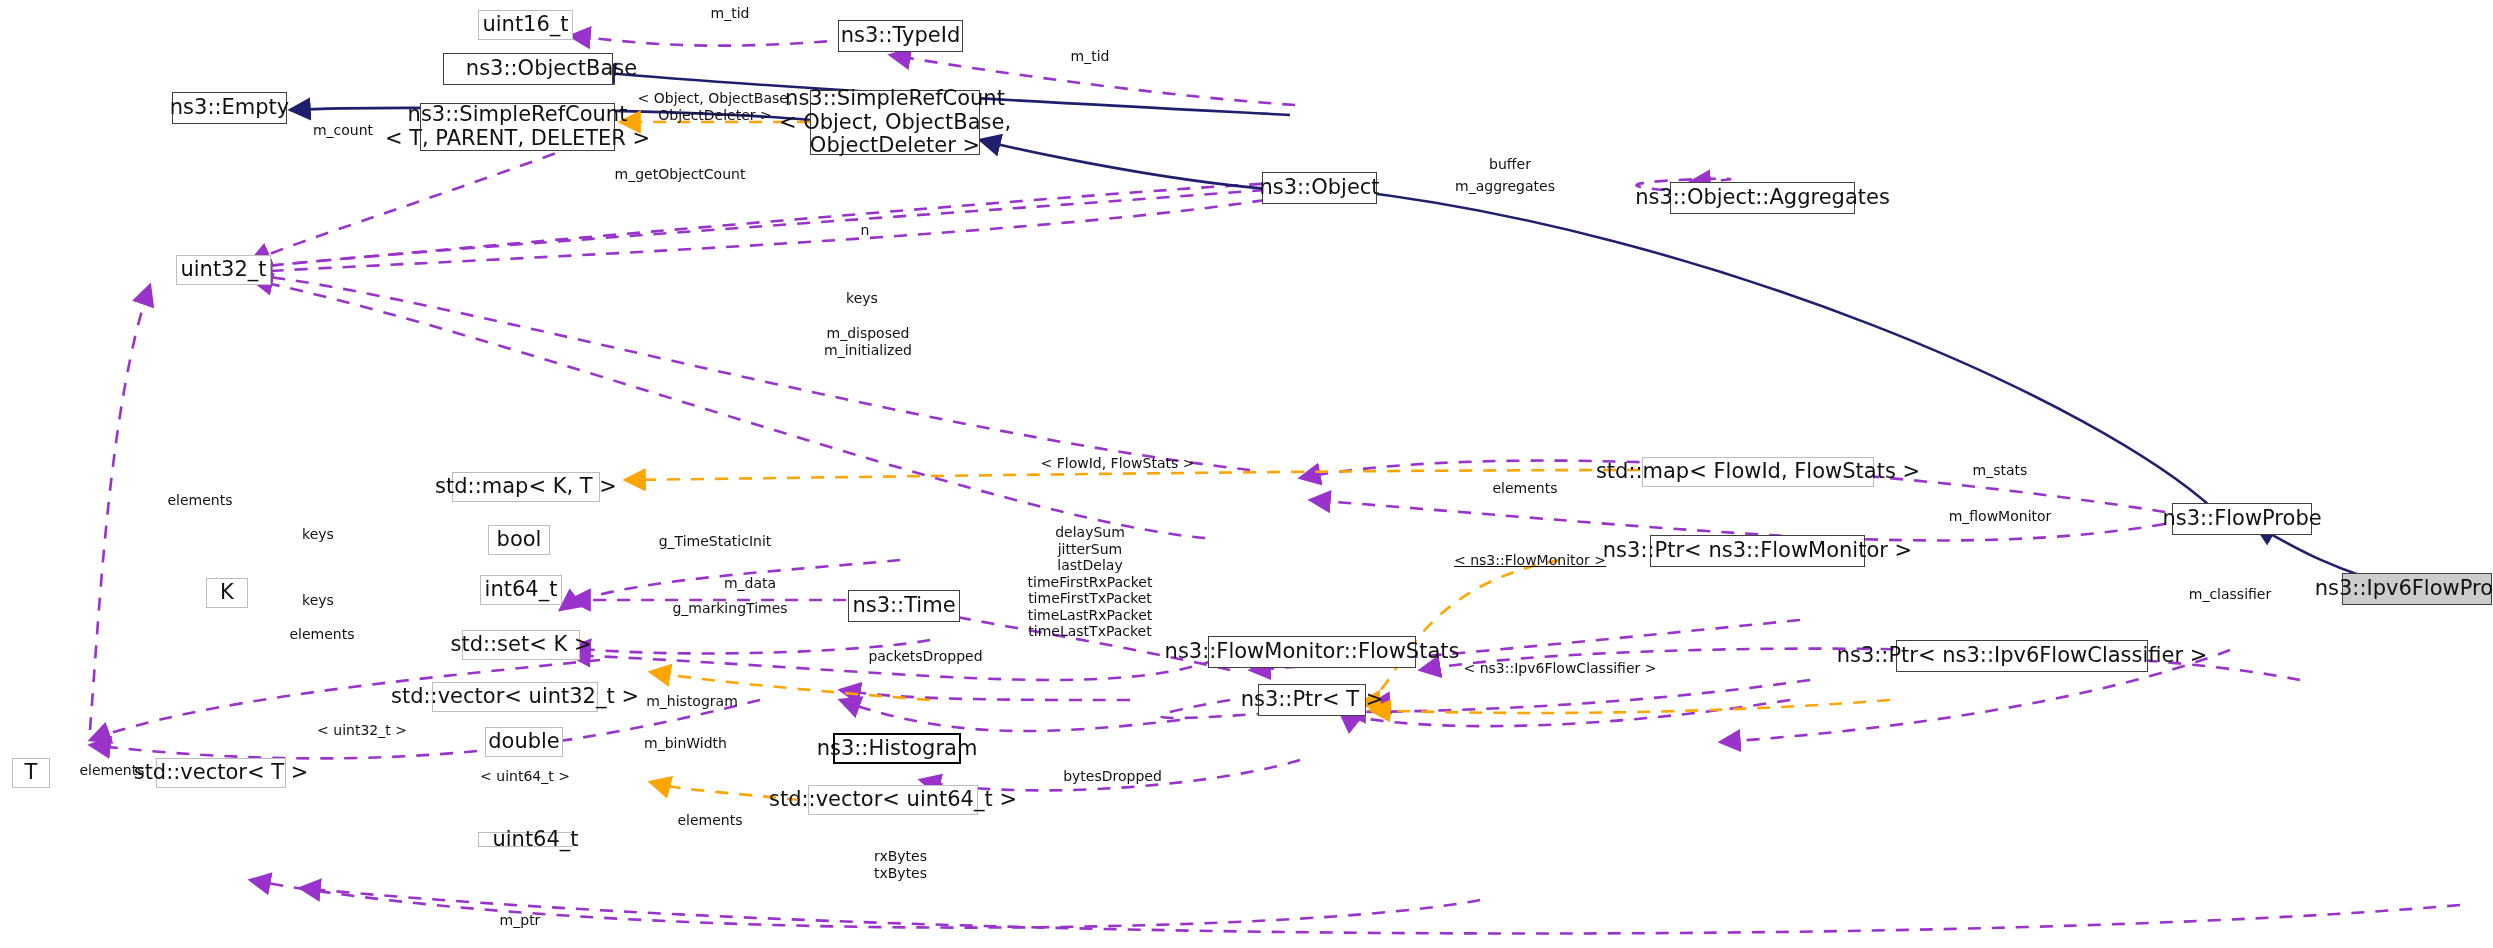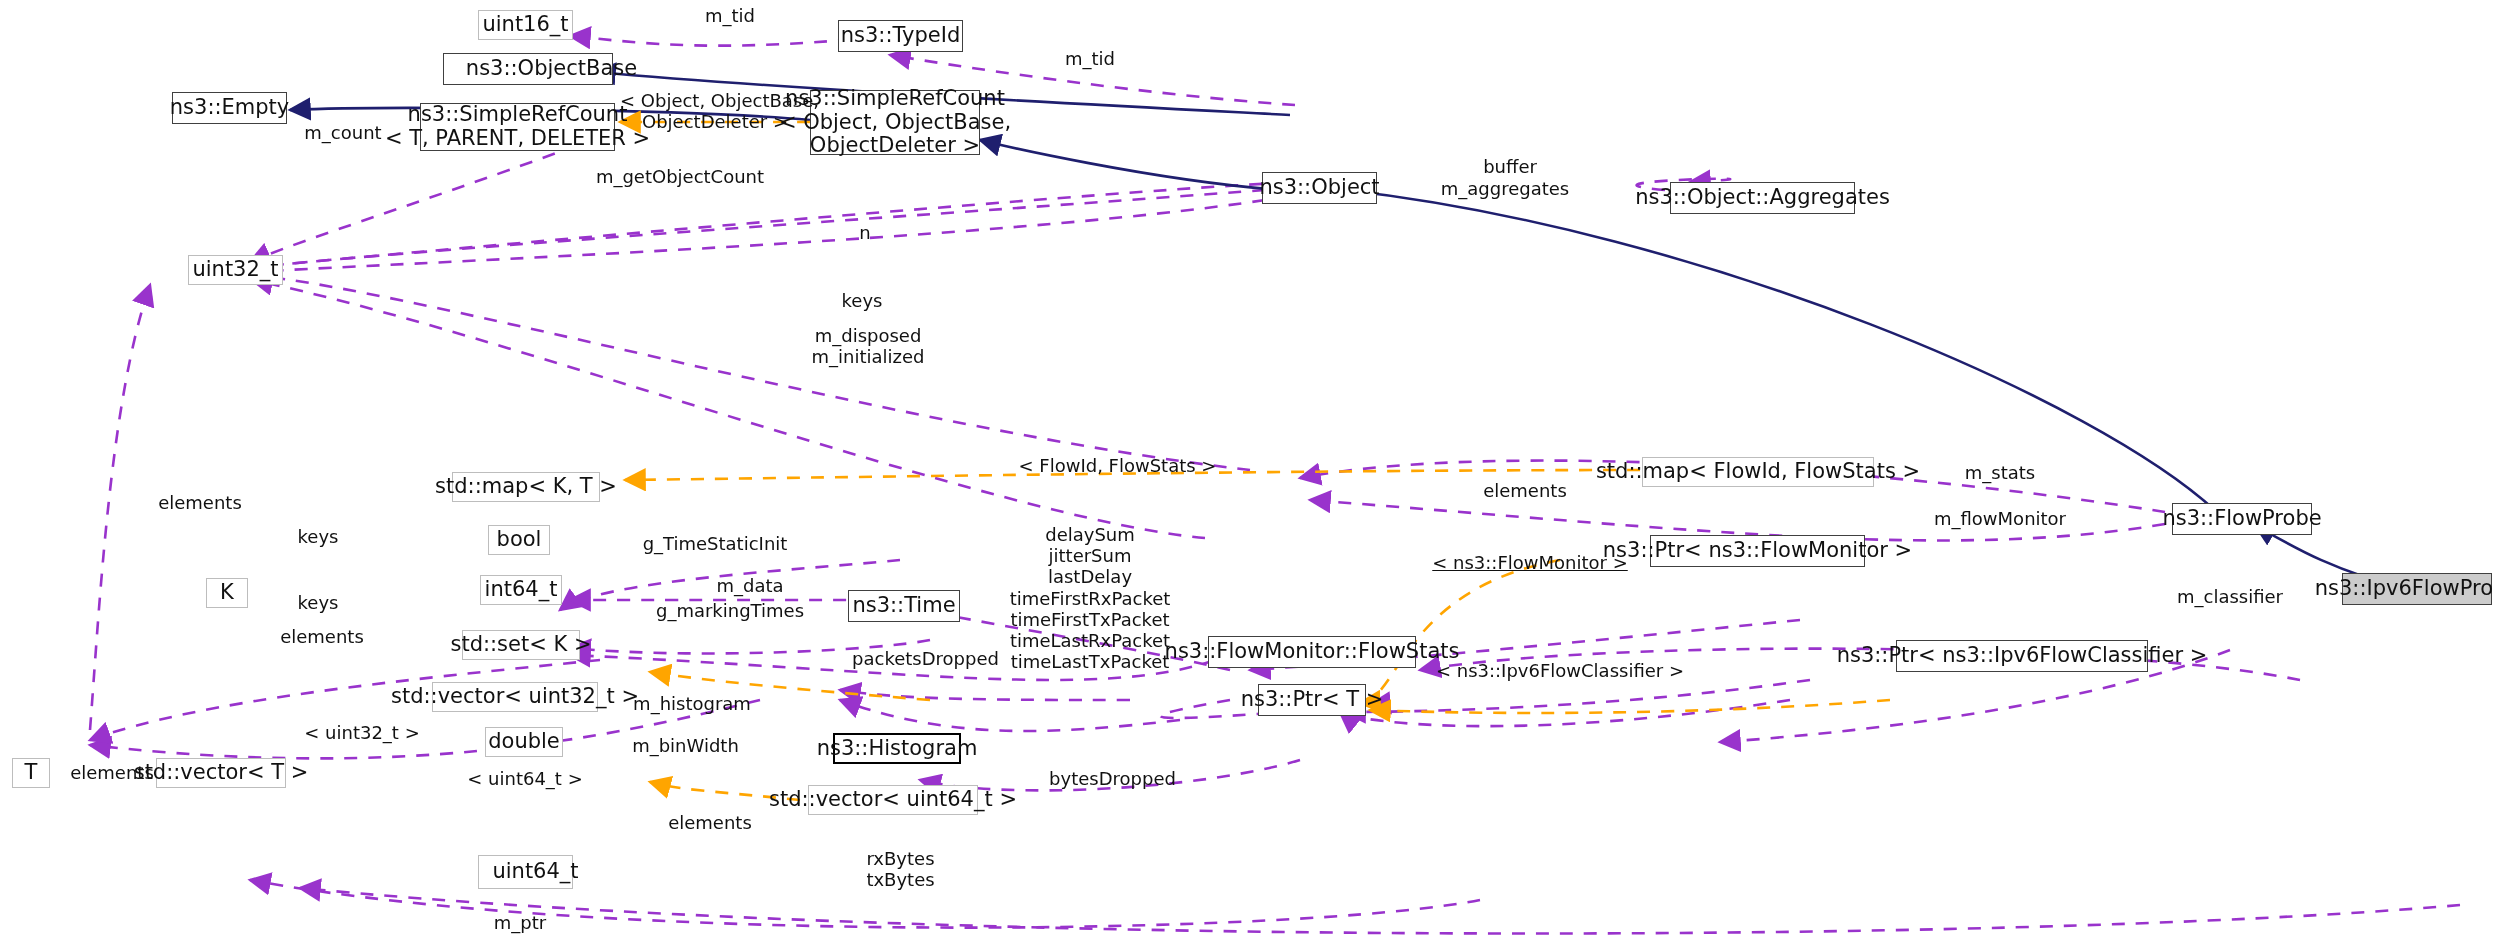--- a/index.html
+++ b/index.html
@@ -12,21 +12,21 @@
         font-size:21px;line-height:1.12;color:#111;white-space:pre;}
   
   .cls{border:1.6px solid #404040;}
   
   .prim{border:1.4px solid #bdbdbd;}
   
   .cur{border:1.6px solid #404040;background:#cccccc;}
   
   .thick{border:2.6px solid #000000;}
 
-  .elabel{position:absolute;font-size:18px;color:#111;line-height:1.18;
+  .elabel{position:absolute;font-size:14px;color:#111;line-height:1.18;
           text-align:center;white-space:pre;background:transparent;}
 </style>
 </head>
 <body>
 
 <div id="canvas">
 
   <svg id="edges" viewBox="0 0 2493 948" xmlns="http://www.w3.org/2000/svg">
     <defs>
       <marker id="ahPurple" markerWidth="9" markerHeight="9" refX="8" refY="4.5" orient="auto" markerUnits="strokeWidth">
@@ -103,21 +103,21 @@
 &lt; T, PARENT, DELETER &gt;</div>
 
   <div class="node cls" style="left:810px;top:90px;width:170px;height:65px;">ns3::SimpleRefCount
 &lt; Object, ObjectBase,
 ObjectDeleter &gt;</div>
 
   <div class="node cls" style="left:1262px;top:172px;width:115px;height:32px;">ns3::Object</div>
 
   <div class="node cls" style="left:1670px;top:182px;width:185px;height:32px;">ns3::Object::Aggregates</div>
 
-  <div class="node prim" style="left:188px;top:255px;width:95px;height:30px;">uint32_t</div>
+  <div class="node prim" style="left:176px;top:255px;width:95px;height:30px;">uint32_t</div>
 
   <div class="node prim" style="left:452px;top:472px;width:148px;height:30px;">std::map&lt; K, T &gt;</div>
 
   <div class="node prim" style="left:1642px;top:457px;width:232px;height:30px;">std::map&lt; FlowId, FlowStats &gt;</div>
 
   <div class="node cls" style="left:2172px;top:503px;width:140px;height:32px;">ns3::FlowProbe</div>
 
   <div class="node cur" style="left:2342px;top:573px;width:150px;height:32px;">ns3::Ipv6FlowProbe</div>
 
   <div class="node prim" style="left:488px;top:525px;width:62px;height:30px;">bool</div>
@@ -143,21 +143,21 @@
   <div class="node prim" style="left:485px;top:727px;width:78px;height:30px;">double</div>
 
   <div class="node thick" style="left:833px;top:733px;width:128px;height:31px;">ns3::Histogram</div>
 
   <div class="node prim" style="left:12px;top:758px;width:38px;height:30px;">T</div>
 
   <div class="node prim" style="left:156px;top:758px;width:130px;height:30px;">std::vector&lt; T &gt;</div>
 
   <div class="node prim" style="left:808px;top:785px;width:170px;height:30px;">std::vector&lt; uint64_t &gt;</div>
 
-  <div class="node prim" style="left:478px;top:855px;width:95px;height:34px;padding-left:20px;">uint64_t</div>
+  <div class="node prim" style="left:478px;top:832px;width:95px;height:15px;padding-left:20px;">uint64_t</div>
 
   <div class="elabel" style="left:675px;top:5px;width:110px;">m_tid</div>
 
   <div class="elabel" style="left:1035px;top:48px;width:110px;">m_tid</div>
 
   <div class="elabel" style="left:620px;top:90px;width:190px;">&lt; Object, ObjectBase,
 ObjectDeleter &gt;</div>
 
   <div class="elabel" style="left:278px;top:122px;width:130px;">m_count</div>
 

